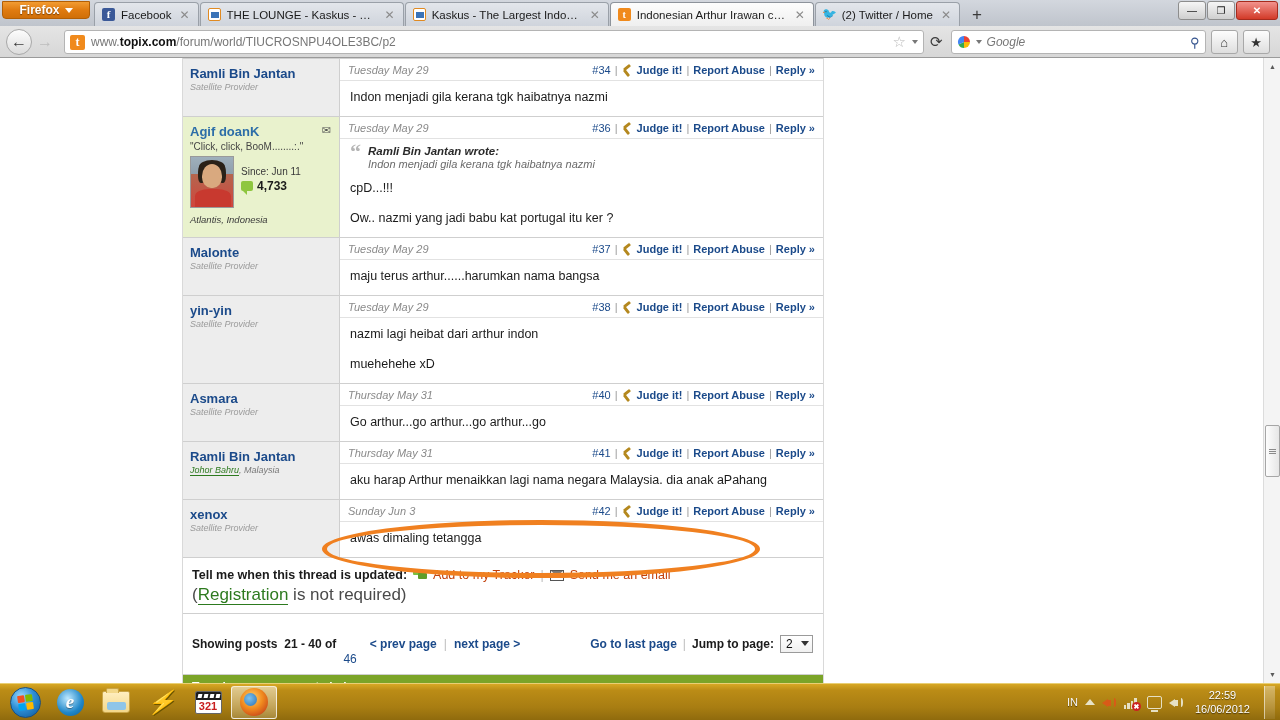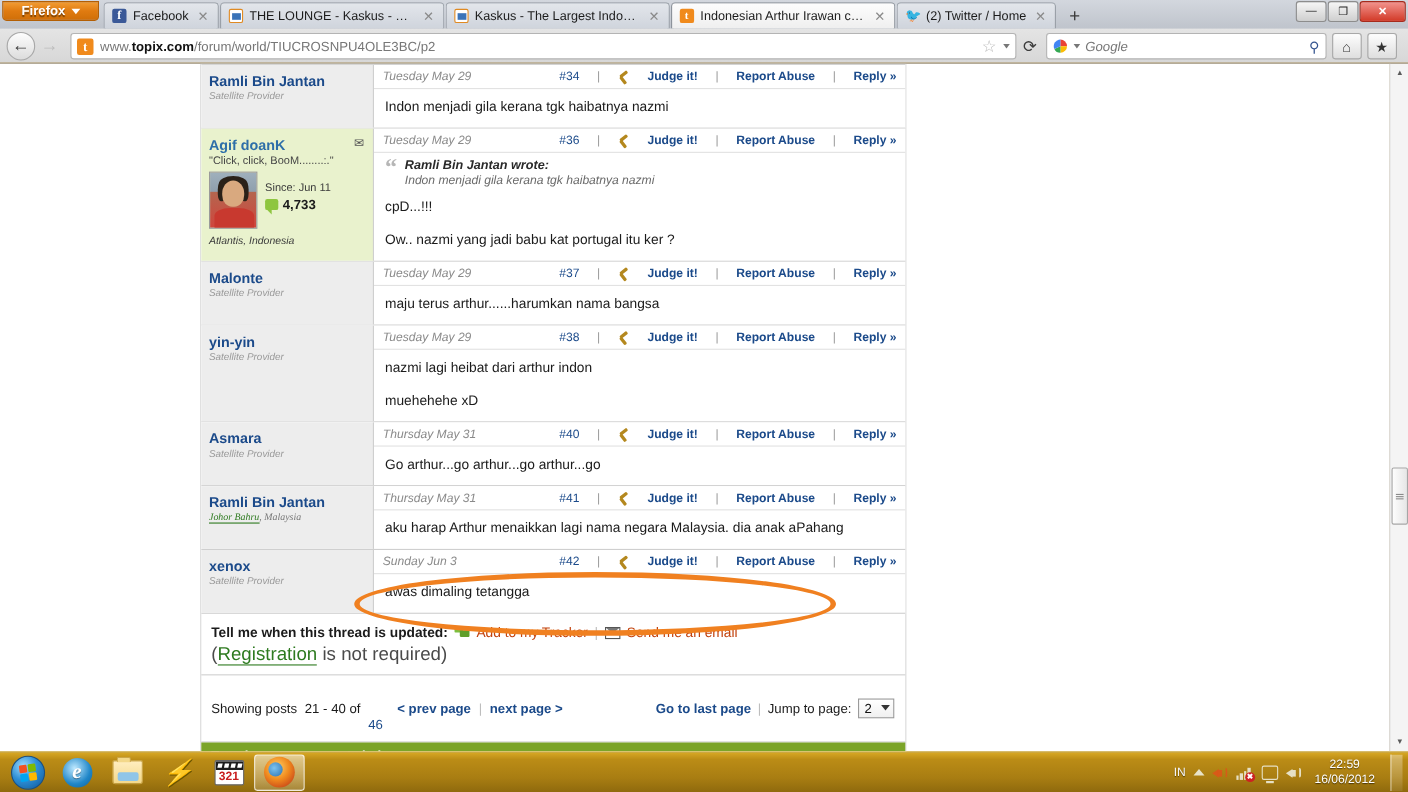--- a/index.html
+++ b/index.html
@@ -113,21 +113,21 @@
 
   .post { display:flex; border-bottom:1px solid #cfcfcf; background:#fff; }
   .post:first-child { border-top:1px solid #cfcfcf; }
   .post .side { flex:0 0 157px; padding:7px 8px 8px 7px; background:#ededed; border-right:1px solid #cfcfcf; }
   .post.highlight .side { background:#e9f2cd; }
   .post .body { flex:1; padding:0; }
 
   .uname { font-size:13px; font-weight:bold; color:#1b4a8a; line-height:15px; }
   .post.highlight .uname { color:#2d6ea8; }
   .utitle { font-size:9px; color:#9a9a9a; font-style:italic; margin-top:1px; }
-  .utag { font-size:9px; color:#777; font-style:italic; margin-top:1px;font-family:Liberation Serif, serif; }
+  .utag { font-size:9px; color:#777; font-style:italic; margin-top:1px; }
   .utag b { color:#2d7a1f; font-weight:normal; border-bottom:1px solid #2d7a1f; font-style:italic; }
   .uquote { font-size:10px; color:#444; margin-top:2px; }
   .envelope { float:right; color:#555; font-size:11px; }
 
   .avatarrow { display:flex; align-items:flex-start; gap:7px; margin-top:4px; }
   .avatar { width:44px; height:52px; border:1px solid #9a9a9a; overflow:hidden; position:relative;
             background:linear-gradient(180deg,#9fb0bc 0%, #8f9fad 34%, #b4664f 35%, #d0453c 100%); }
   .avatar .face { position:absolute; left:11px; top:7px; width:20px; height:24px; border-radius:50% 50% 45% 45%;
                   background:#d9a97f; }
   .avatar .hair { position:absolute; left:8px; top:3px; width:26px; height:14px; border-radius:50% 50% 0 0; background:#2a2118; }
@@ -138,21 +138,21 @@
   .since { font-size:10px; color:#3a3a3a; }
   .postcount { display:flex; align-items:center; gap:4px; margin-top:2px; }
   .bubble { width:12px;height:10px;background:#8ec63f;border-radius:2px;position:relative; }
   .bubble::after{content:"";position:absolute;left:2px;top:10px;border-left:4px solid transparent;border-right:0 solid transparent;border-top:4px solid #8ec63f;}
   .pcnum { font-size:12px; font-weight:bold; color:#1b1b1b; }
   .uloc { font-size:9.5px; color:#3a3a3a; font-style:italic; margin-top:6px; }
 
   .phead { display:flex; align-items:center; justify-content:space-between;
            padding:5px 8px 4px 8px; border-bottom:1px solid #e2e2e2; }
   .pdate { font-size:11px; color:#8a8a8a; font-style:italic; }
-  .pacts { font-size:11px; color:#1b4a8a; display:flex; align-items:center; gap:16px; white-space:nowrap; }
+  .pacts { font-size:11px; color:#1b4a8a; display:flex; align-items:center; gap:4px; white-space:nowrap; }
   .pacts a { color:#1b4a8a; text-decoration:none; font-weight:bold; cursor:pointer; }
   .pacts .sep { color:#9a9a9a; font-weight:normal; }
   .pacts .num { color:#1b4a8a; font-weight:normal; }
   .gavel { display:inline-block; width:11px; height:11px; position:relative; }
   .gavel i { position:absolute; background:#b4881e; display:block; }
   .gavel .h { left:1px; top:1px; width:8px; height:3px; transform:rotate(-38deg); border-radius:1px; }
   .gavel .s { left:3px; top:4px; width:3px; height:8px; transform:rotate(-38deg); border-radius:1px; }
   .ptext { padding:7px 10px 9px 10px; font-size:12.5px; color:#1b1b1b; line-height:19px; }
   .ptext p { margin-bottom:11px; }
   .ptext p:last-child { margin-bottom:0; }
@@ -173,21 +173,21 @@
   .mail-icon::after{content:"";position:absolute;left:0;top:0;width:0;height:0;
      border-left:6px solid transparent;border-right:6px solid transparent;border-top:5px solid #777;}
   .tsub { font-size:17px; color:#4a4a4a; margin-top:3px; }
   .tsub a { color:#2d7a1f; border-bottom:1px solid #2d7a1f; text-decoration:none; cursor:pointer; }
 
   .pager { display:flex; align-items:center; padding:7px 10px 8px 9px;
            border-bottom:1px solid #cfcfcf; font-size:12px; }
   .pager .left { display:flex; align-items:center; gap:7px; }
   .pager .right { margin-left:auto; display:flex; align-items:center; gap:6px; }
   .pager a { color:#1b4a8a; text-decoration:none; cursor:pointer; font-weight:bold; }
-  .pager .plain { color:#1b1b1b; font-weight:normal; }
+  .pager .plain { color:#1b1b1b; font-weight:bold; }
   .pager .cnt { color:#1b4a8a;margin-top:31px; }
   .select {
     border:1px solid #9a9a9a; background:linear-gradient(180deg,#fff,#f0f0f0);
     height:18px; min-width:33px; display:flex; align-items:center; justify-content:space-between;
     padding:0 3px 0 5px; font-size:12px; color:#111; cursor:pointer; gap:4px;
   }
   .select .c { width:0;height:0;border-left:4px solid transparent;border-right:4px solid transparent;border-top:5px solid #333; }
 
   .cmtbar { background:#7ba428; color:#fff; font-size:12px; font-weight:bold; padding:5px 9px; }
   .namerow { display:flex; align-items:center; padding:9px 9px 9px 0; gap:10px; }

